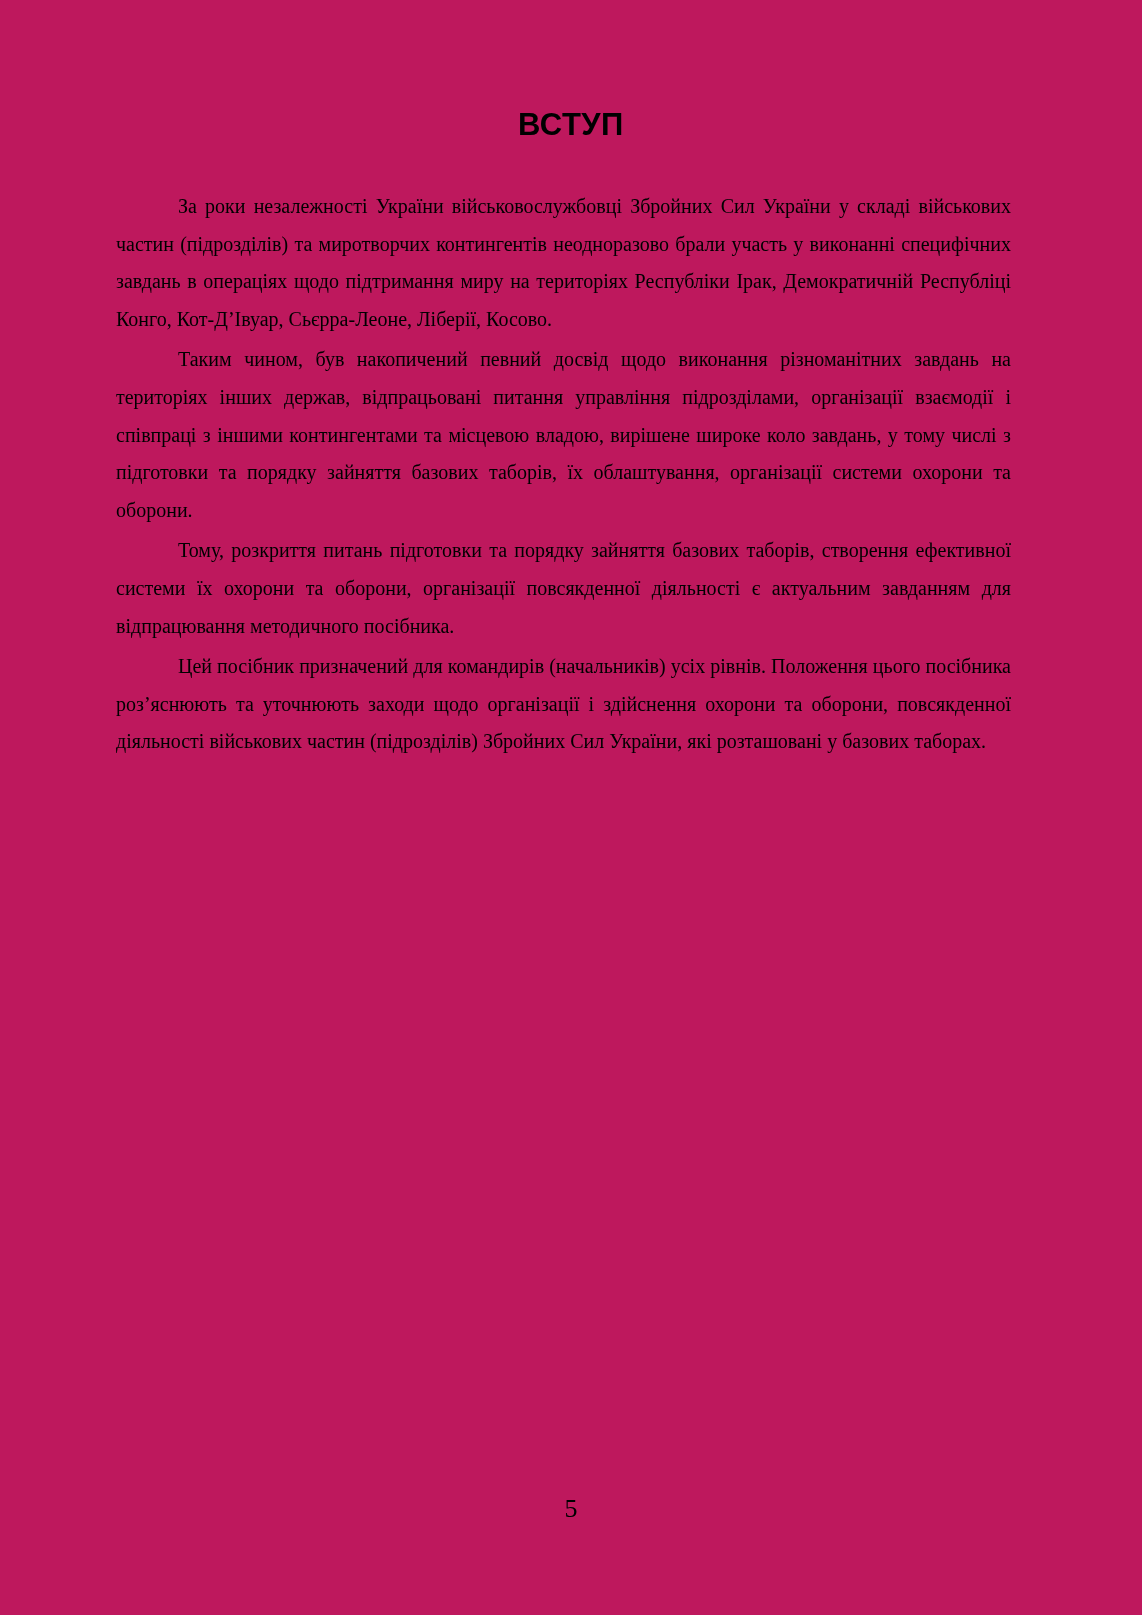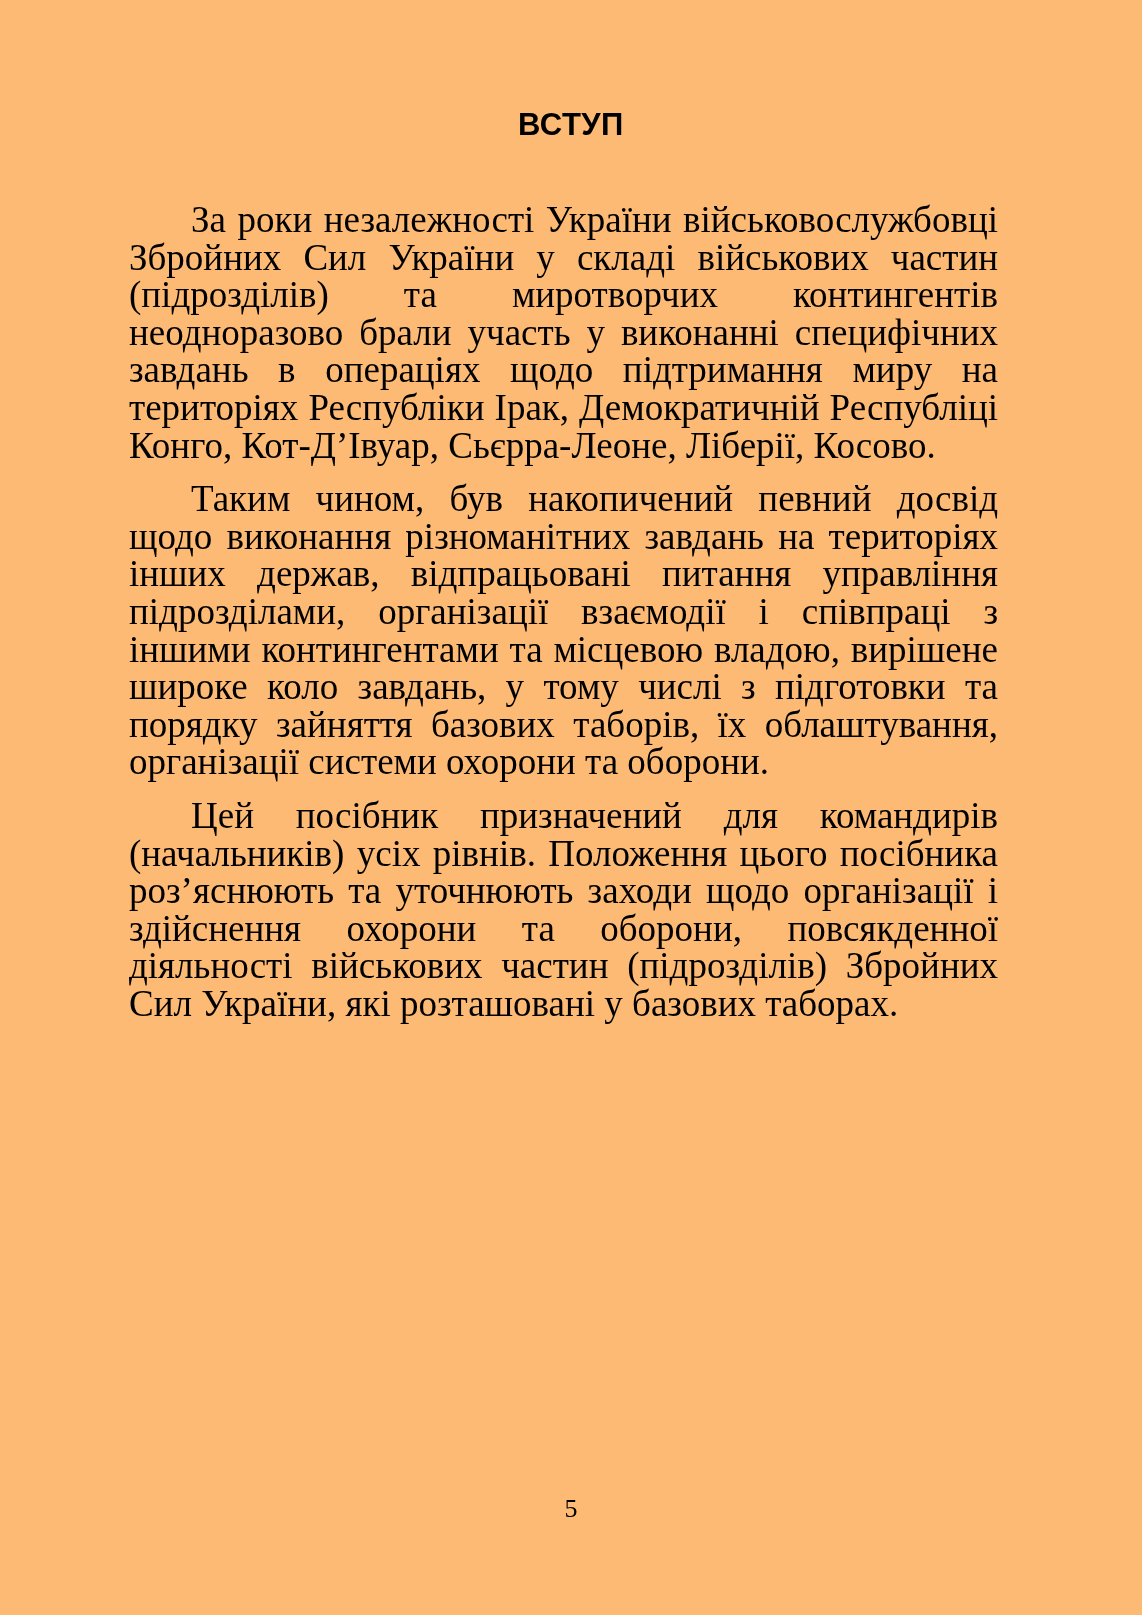--- a/index.html
+++ b/index.html
@@ -9,21 +9,21 @@
   }
   body {
     font-family: "Liberation Serif", "DejaVu Serif", serif;
     color: #000000;
   }
   .page {
     position: relative;
     width: 1142px;
     height: 1615px;
     margin: 0 auto;
-    background: #fdba74;
+    background: #be185d;
     overflow: hidden;
     box-sizing: border-box;
   }
   .page-title {
     position: absolute;
     top: 106px;
     left: 0;
     width: 1142px;
     text-align: center;
     font-family: "Liberation Sans", "DejaVu Sans", sans-serif;
@@ -32,25 +32,25 @@
     letter-spacing: 0.5px;
     line-height: 38px;
   }
   .content {
     position: absolute;
     top: 185px;
     left: 113px;
     width: 901px;
   }
   .para {
-    margin: 16px;
+    margin: 3px;
     text-align: justify;
     text-justify: inter-word;
     text-indent: 62px;
-    font-size: 37px;
+    font-size: 20px;
     line-height: 37.6px;
     hyphens: none;
     word-spacing: 0px;
   }
   .para:last-child {
     text-align-last: left;
   }
   .page-number {
     position: absolute;
     top: 1493px;
@@ -64,18 +64,19 @@
 </head>
 <body>
 
 <div class="page">
 
   <div class="page-title">ВСТУП</div>
 
   <div class="content">
     <p class="para">За роки незалежності України військовослужбовці Збройних Сил України у складі військових частин (підрозділів) та миротворчих контингентів неодноразово брали участь у виконанні специфічних завдань в операціях щодо підтримання миру на територіях Республіки Ірак, Демократичній Республіці Конго, Кот-Д’Івуар, Сьєрра-Леоне, Ліберії, Косово.</p>
     <p class="para">Таким чином, був накопичений певний досвід щодо виконання різноманітних завдань на територіях інших держав, відпрацьовані питання управління підрозділами, організації взаємодії і співпраці з іншими контингентами та місцевою владою, вирішене широке коло завдань, у тому числі з підготовки та порядку зайняття базових таборів, їх облаштування, організації системи охорони та оборони.</p>
+    <p class="para">Тому, розкриття питань підготовки та порядку зайняття базових таборів, створення ефективної системи їх охорони та оборони, організації повсякденної діяльності є актуальним завданням для відпрацювання методичного посібника.</p>
     <p class="para">Цей посібник призначений для командирів (начальників) усіх рівнів. Положення цього посібника роз’яснюють та уточнюють заходи щодо організації і здійснення охорони та оборони, повсякденної діяльності військових частин (підрозділів) Збройних Сил України, які розташовані у базових таборах.</p>
   </div>
 
   <div class="page-number">5</div>
 
 </div>
 
 </body></html>

